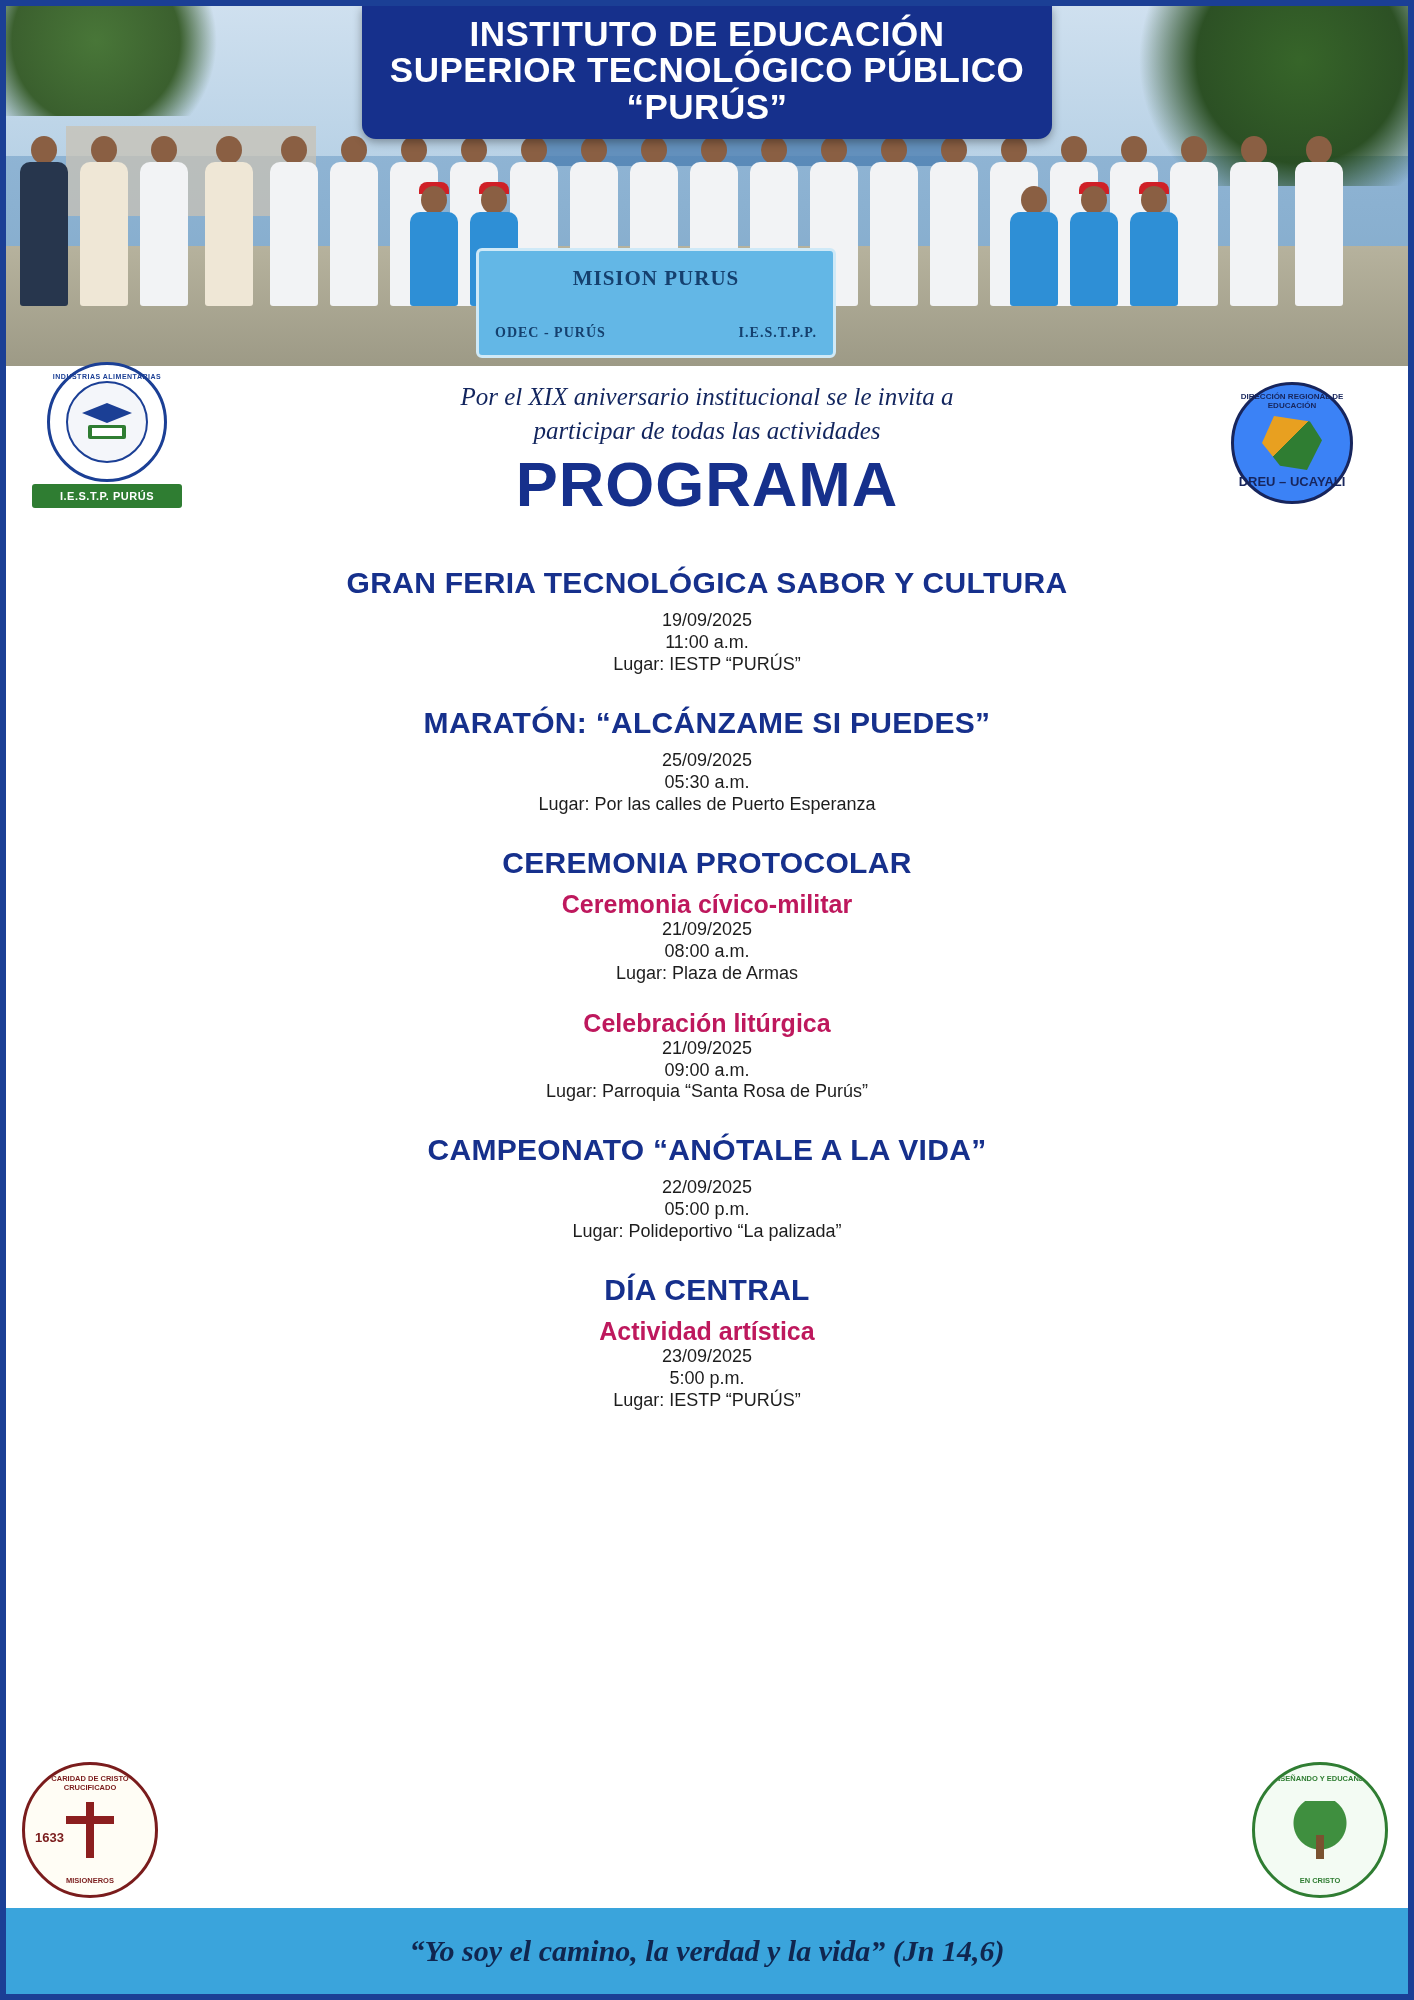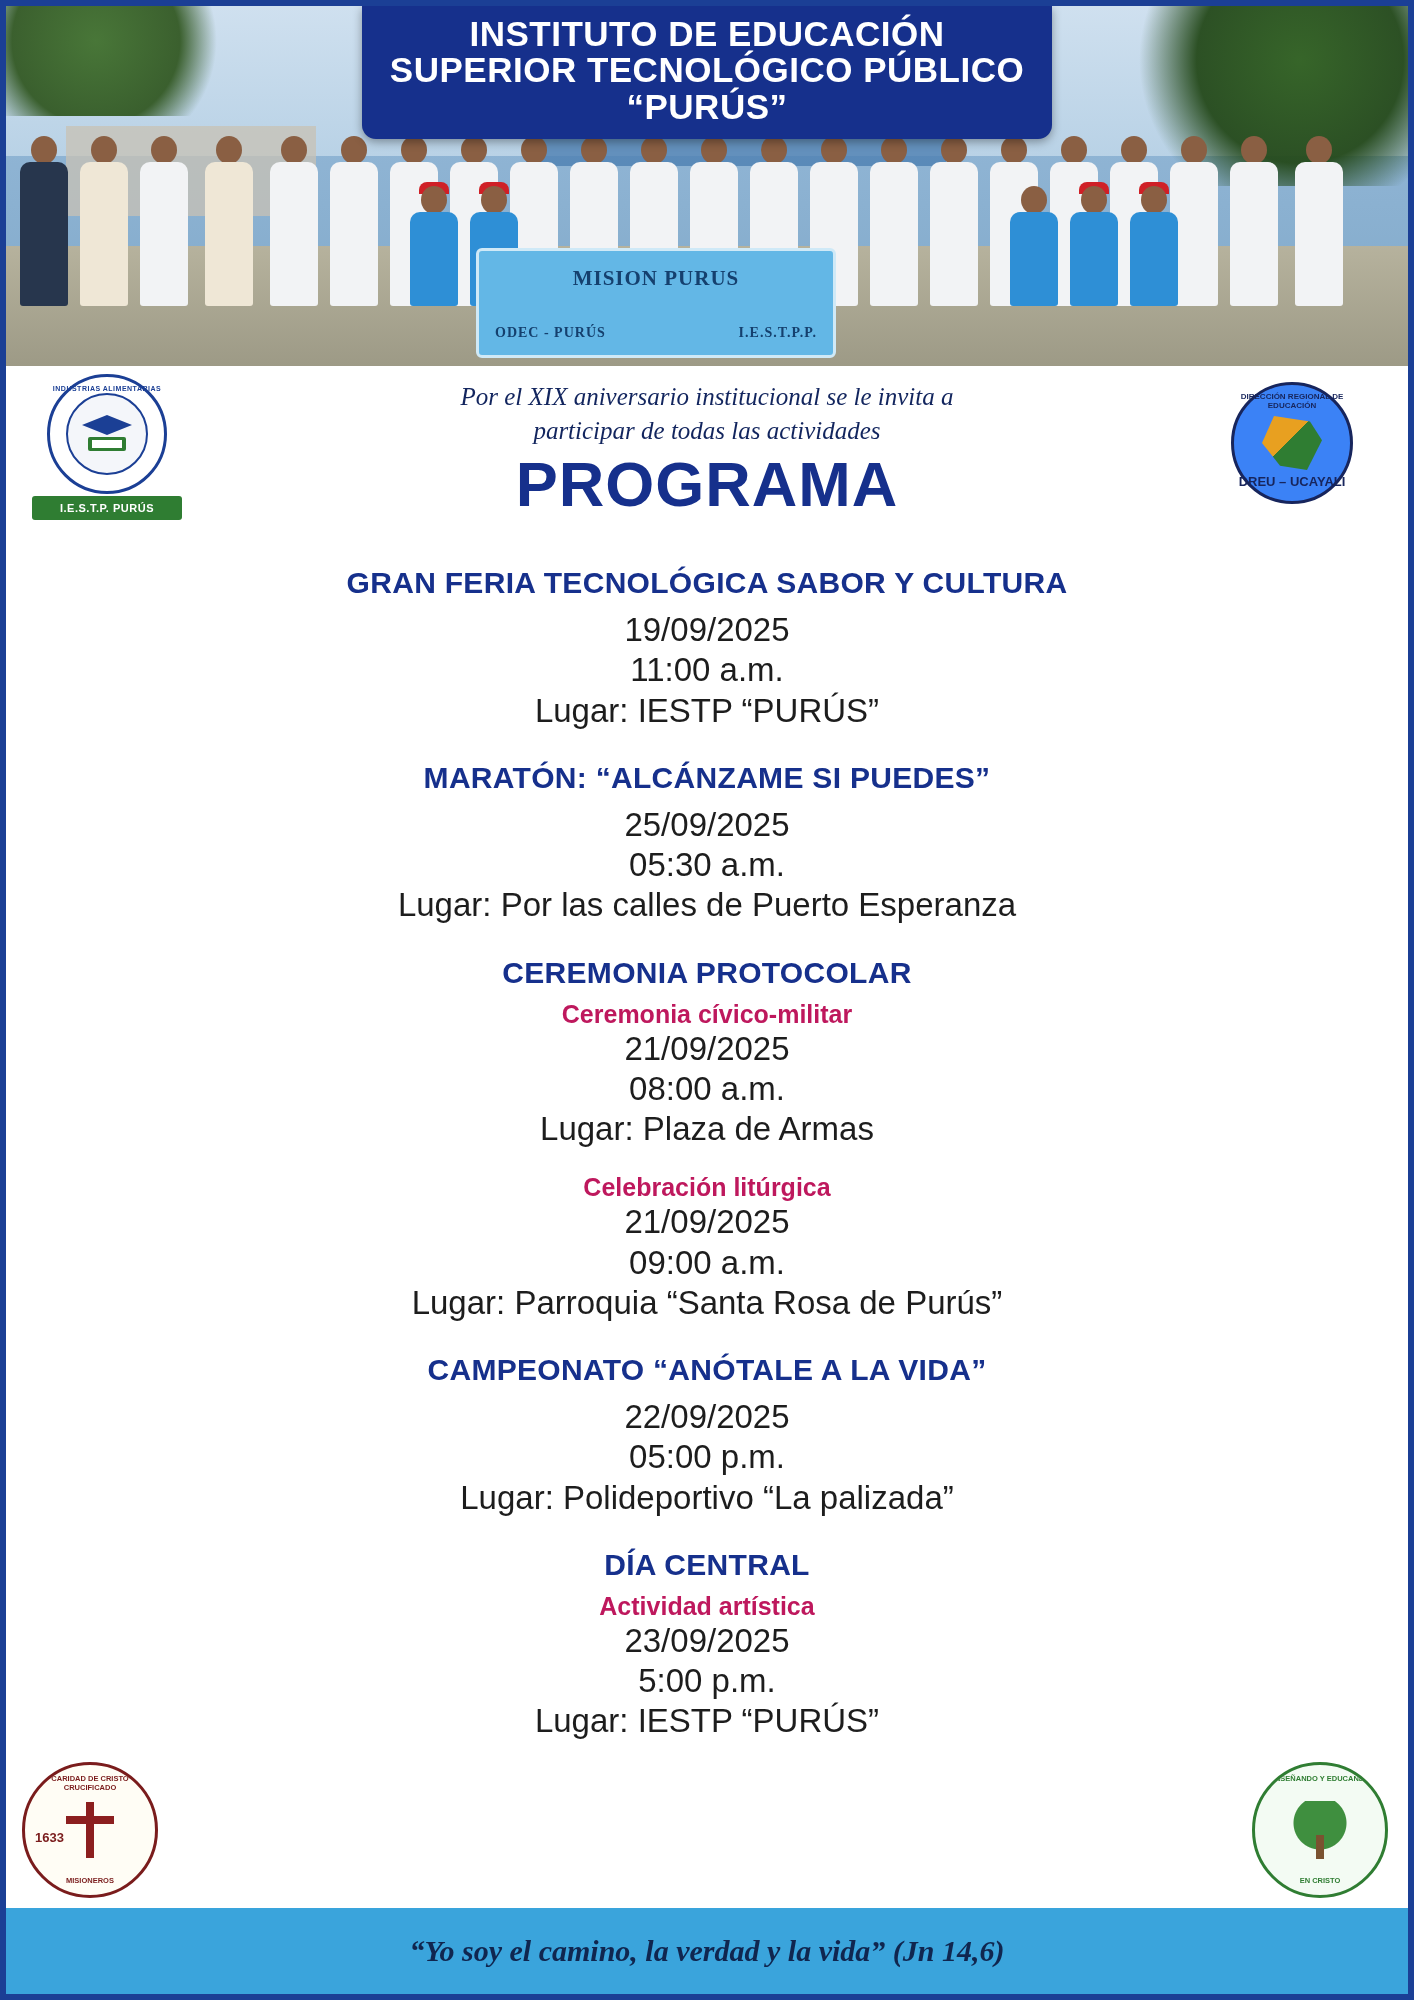--- a/index.html
+++ b/index.html
@@ -123,21 +123,21 @@
   }
   .programa {
     font-size: 63px;
     font-weight: bold;
     color: #16308c;
     letter-spacing: 1px;
   }
 
   
   .logo-left {
-    position: absolute; top: 368px; left: 18px; width: 166px; height: 150px;
+    position: absolute; top: 356px; left: 18px; width: 166px; height: 150px;
   }
   .logo-right {
     position: absolute; top: 376px; right: 16px; width: 200px; height: 140px;
     text-align: center;
   }
   .seal {
     width: 120px; height: 120px; margin: 0 auto;
     border-radius: 50%;
     border: 3px solid #1b3f95;
     background: #ffffff;
@@ -201,21 +201,21 @@
     letter-spacing: .3px;
     margin-bottom: 10px;
   }
   .sub-title {
     font-size: 25px;
     font-weight: bold;
     color: #be185d;
     margin-top: 6px;
   }
   .detail {
-    font-size: 33px;
+    font-size: 18px;
     color: #1d1d1d;
     line-height: 1.22;
   }
   .subblock { margin-top: 10px; }
   .subblock + .subblock { margin-top: 24px; }
 
   
   .footer {
     position: absolute; bottom: 0; left: 0; right: 0;
     height: 86px;

